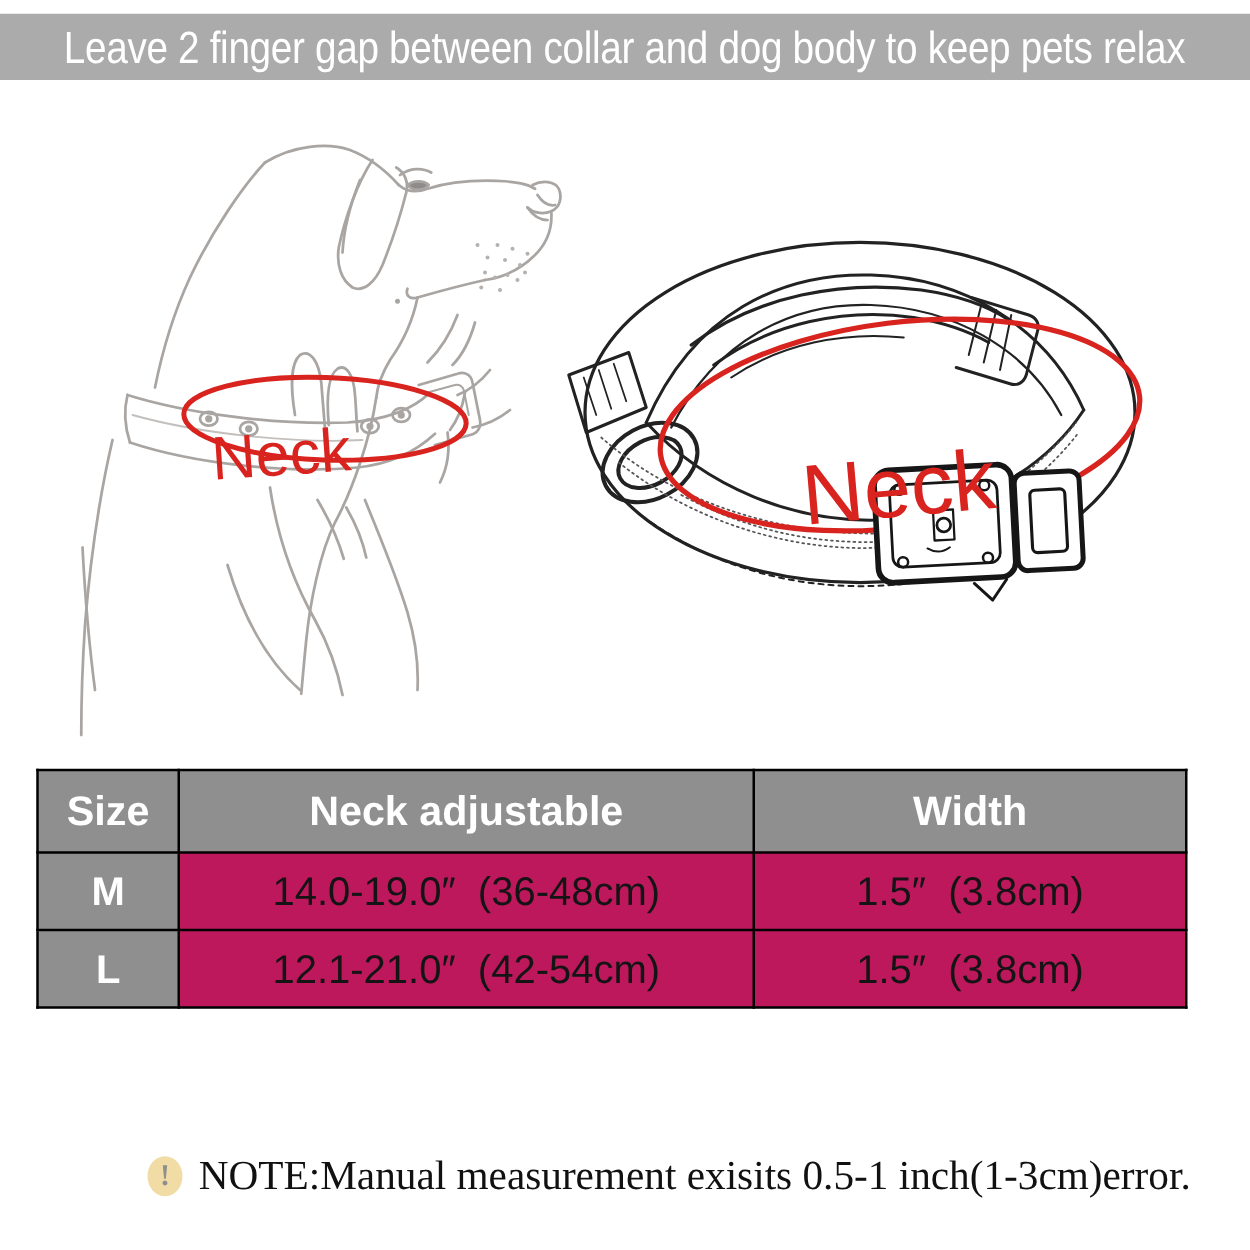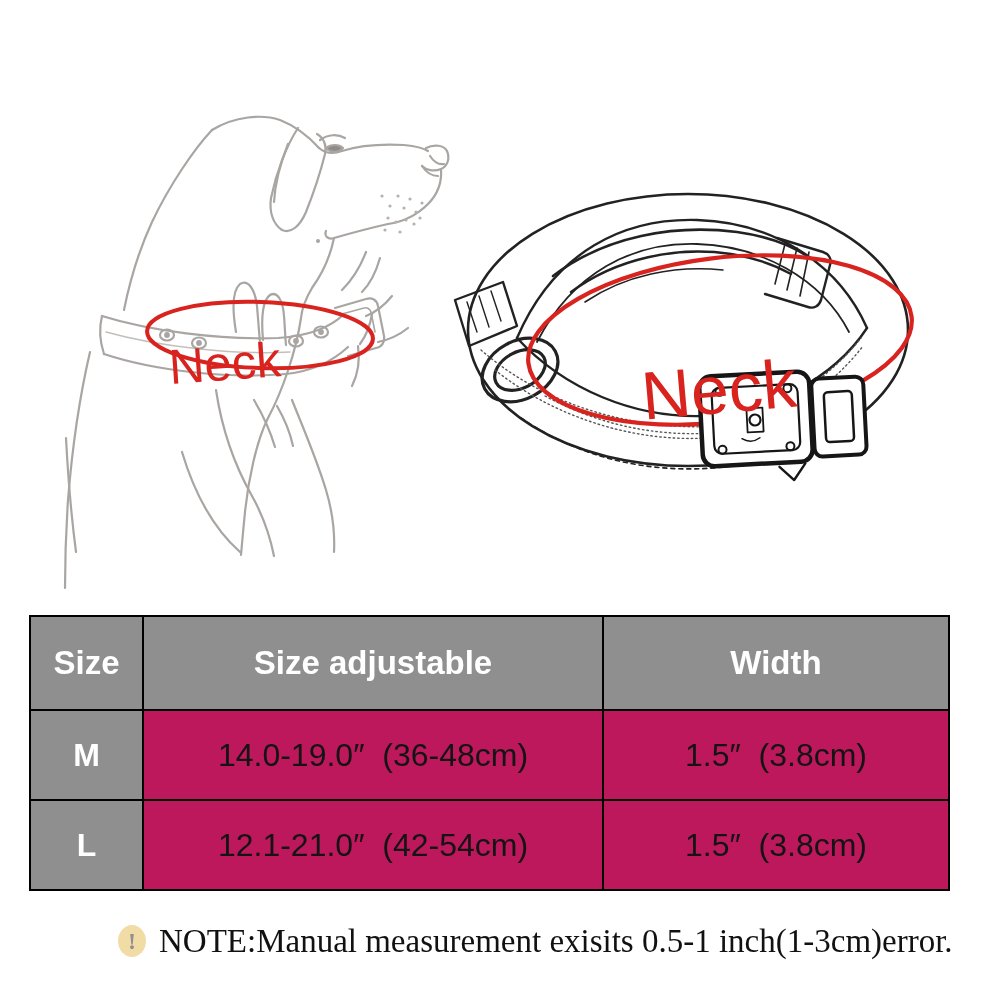--- a/index.html
+++ b/index.html
@@ -21,21 +21,21 @@
   .illus { position:absolute; }
   .dog-illus   { left:30px;  top:100px; }
   .collar-illus{ left:425px; top:180px; }
   
   table.size-chart {
     position:absolute; left:29px; top:615px; width:919px;
     border-collapse:collapse; table-layout:fixed;
   }
   table.size-chart th, table.size-chart td {
     border:2px solid #000000; text-align:center; vertical-align:middle;
-    padding:14px; white-space:pre;
+    padding:0; white-space:pre;
   }
   table.size-chart th {
     background:#8f8f8f; color:#ffffff; font-size:33px; font-weight:bold;
     height:64px;
   }
   table.size-chart td { font-size:32px; color:#141414; height:60px; background:#be185d; }
   table.size-chart td.size-cell {
     background:#8f8f8f; color:#ffffff; font-weight:bold; font-size:32px;
   }
   
@@ -52,20 +52,23 @@
   .note-text {
     font-family:"Liberation Serif", serif; font-size:33px; color:#111111;
     white-space:nowrap;
   }
 </style>
 </head>
 <body>
 
 <div class="page">
 
+  <div class="banner">
+    <span class="banner-text">Leave 2 finger gap between collar and dog body to keep pets relax</span>
+  </div>
 
   <svg class="illus dog-illus" width="450" height="490" viewBox="0 0 450 490">
     <g fill="none" stroke="#a9a5a2" stroke-width="2.2" stroke-linecap="round" stroke-linejoin="round">
 
       <path d="M182,30 C205,16 232,14 250,20 C268,27 280,38 289,48"></path>
       <path d="M289,48 C296,54 304,54 312,51 C334,44 356,44 374,45 C384,46 392,47 398,51"></path>
 
       <path d="M396,48 C404,44 414,45 417,51 C420,58 418,66 411,69 C404,72 396,70 392,66"></path>
       <path d="M400,56 C404,62 409,65 414,64"></path>
       <path d="M392,66 C396,72 402,76 408,76"></path>
@@ -209,21 +212,21 @@
 
   <table class="size-chart">
     <colgroup>
         <col style="width:113px">
         <col style="width:460px">
         <col style="width:346px">
       </colgroup>
     <thead>
       <tr>
         <th>Size</th>
-        <th>Size adjustable</th>
+        <th>Neck adjustable</th>
         <th>Width</th>
       </tr>
     </thead>
     <tbody>
       <tr>
         <td class="size-cell">M</td>
         <td>14.0-19.0″  (36-48cm)</td>
         <td>1.5″  (3.8cm)</td>
       </tr>
       <tr>

